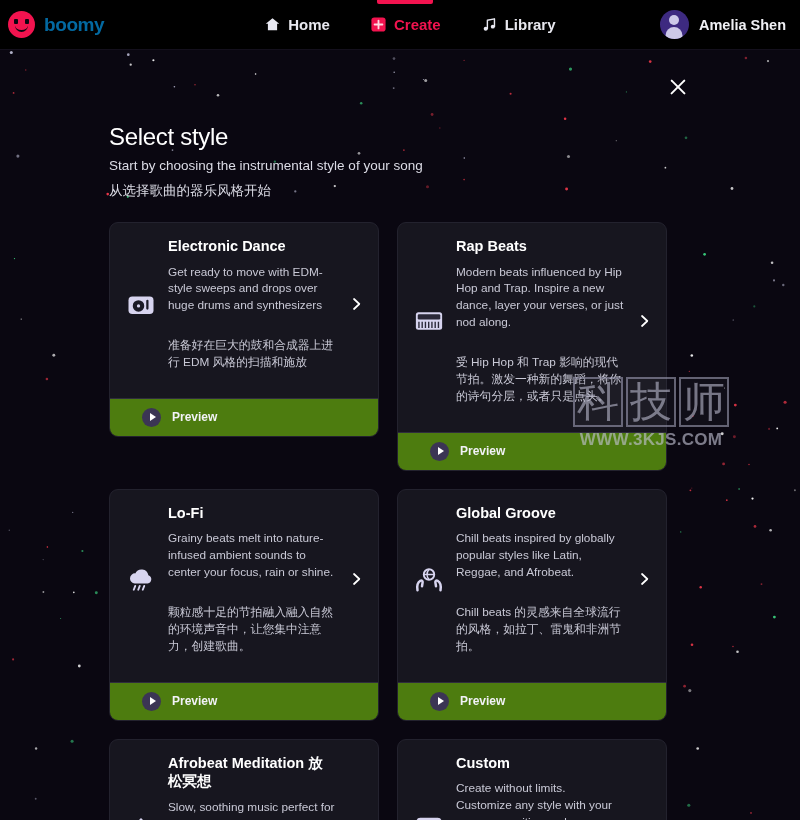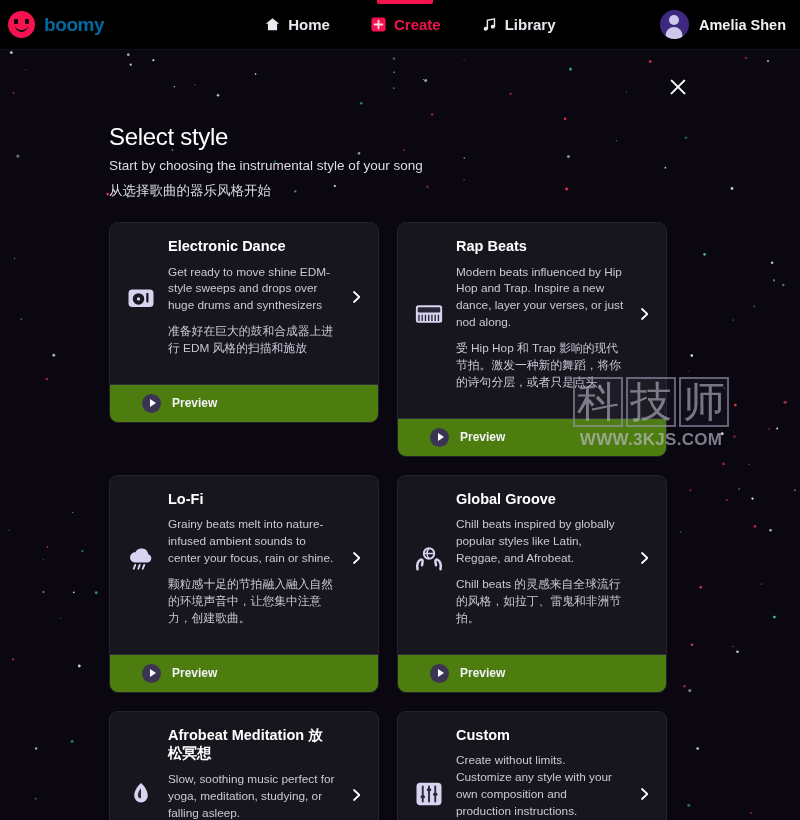--- a/index.html
+++ b/index.html
@@ -119,21 +119,21 @@
     gap: 12px;
     flex: 1;
   }
   .card-icon { width: 30px; height: 30px; flex: none; }
   .card-text { flex: 1; min-width: 0; }
   .card-title {
     color: #ffffff; font-size: 14.5px; font-weight: 700; line-height: 1.28;
     margin-bottom: 8px;
   }
   .card-desc { color: #c9c9d6; font-size: 11.8px; line-height: 1.42; font-weight: 500; }
-  .card-desc-cn { color: #c9c9d6; font-size: 11.8px; line-height: 1.45; font-weight: 500; margin-top: 9px; }
+  .card-desc-cn { color: #c9c9d6; font-size: 11.8px; line-height: 1.45; font-weight: 500; margin-top: 23px; }
   .chevron { width: 16px; height: 16px; flex: none; margin-right: 4px; }
 
   .card-footer {
     background: #4d7c0f;
     border-top: 1px solid #2f2d3d;
     display: flex; align-items: center; gap: 11px;
     padding: 9px 32px;
     cursor: pointer;
   }
   .play-circle {
@@ -351,21 +351,21 @@
       <div class="card">
         <div class="card-body">
           <svg class="card-icon" viewBox="0 0 24 24">
             <rect x="2" y="6" width="20" height="14" rx="3" fill="#d7d4ef"></rect>
             <circle cx="10" cy="13.5" r="4.6" fill="#1a1926"></circle>
             <circle cx="10" cy="13.5" r="1.3" fill="#d7d4ef"></circle>
             <rect x="16.2" y="8.5" width="1.8" height="8" rx="0.9" fill="#1a1926"></rect>
           </svg>
           <div class="card-text">
             <div class="card-title">Electronic Dance</div>
-            <div class="card-desc">Get ready to move shine EDM-style sweeps and drops over huge drums and synthesizers</div>
+            <div class="card-desc">Get ready to move with EDM-style sweeps and drops over huge drums and synthesizers</div>
             <div class="card-desc-cn">准备好在巨大的鼓和合成器上进行 EDM 风格的扫描和施放</div>
           </div>
           <svg class="chevron" viewBox="0 0 24 24">
             <path d="M9 4.5 17 12l-8 7.5" fill="none" stroke="#ffffff" stroke-width="2.6" stroke-linecap="round" stroke-linejoin="round"></path>
           </svg>
         </div>
         <div class="card-footer">
           <span class="play-circle">
             <span class="tri"></span>
           </span>

